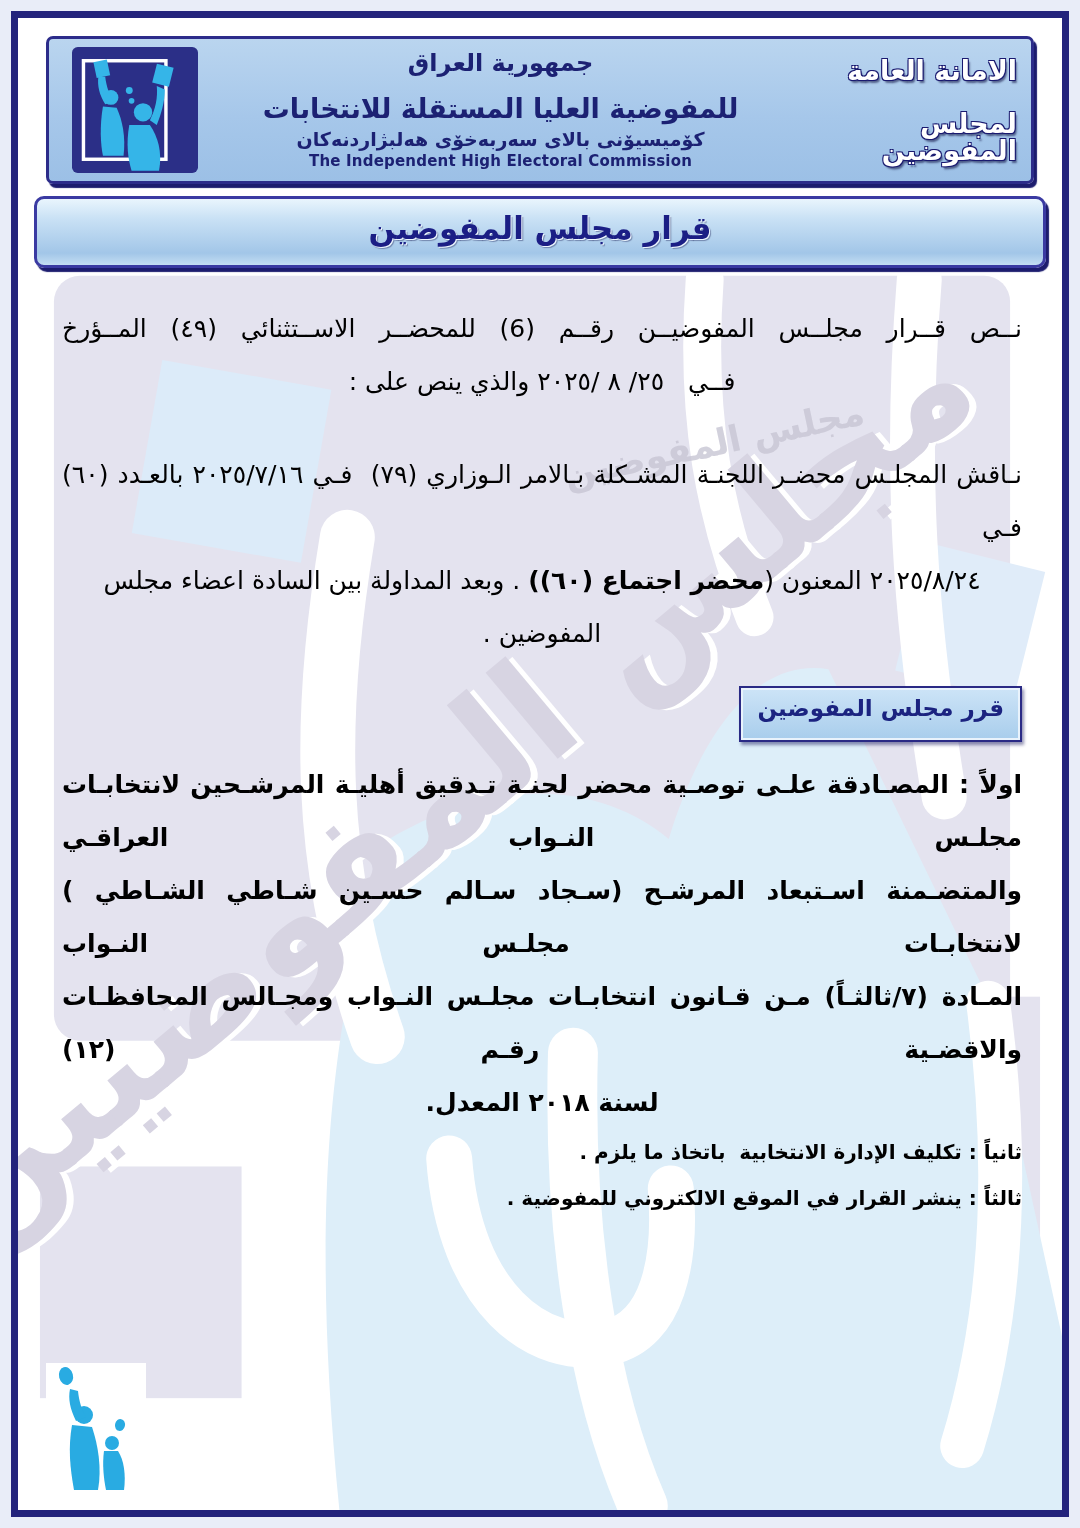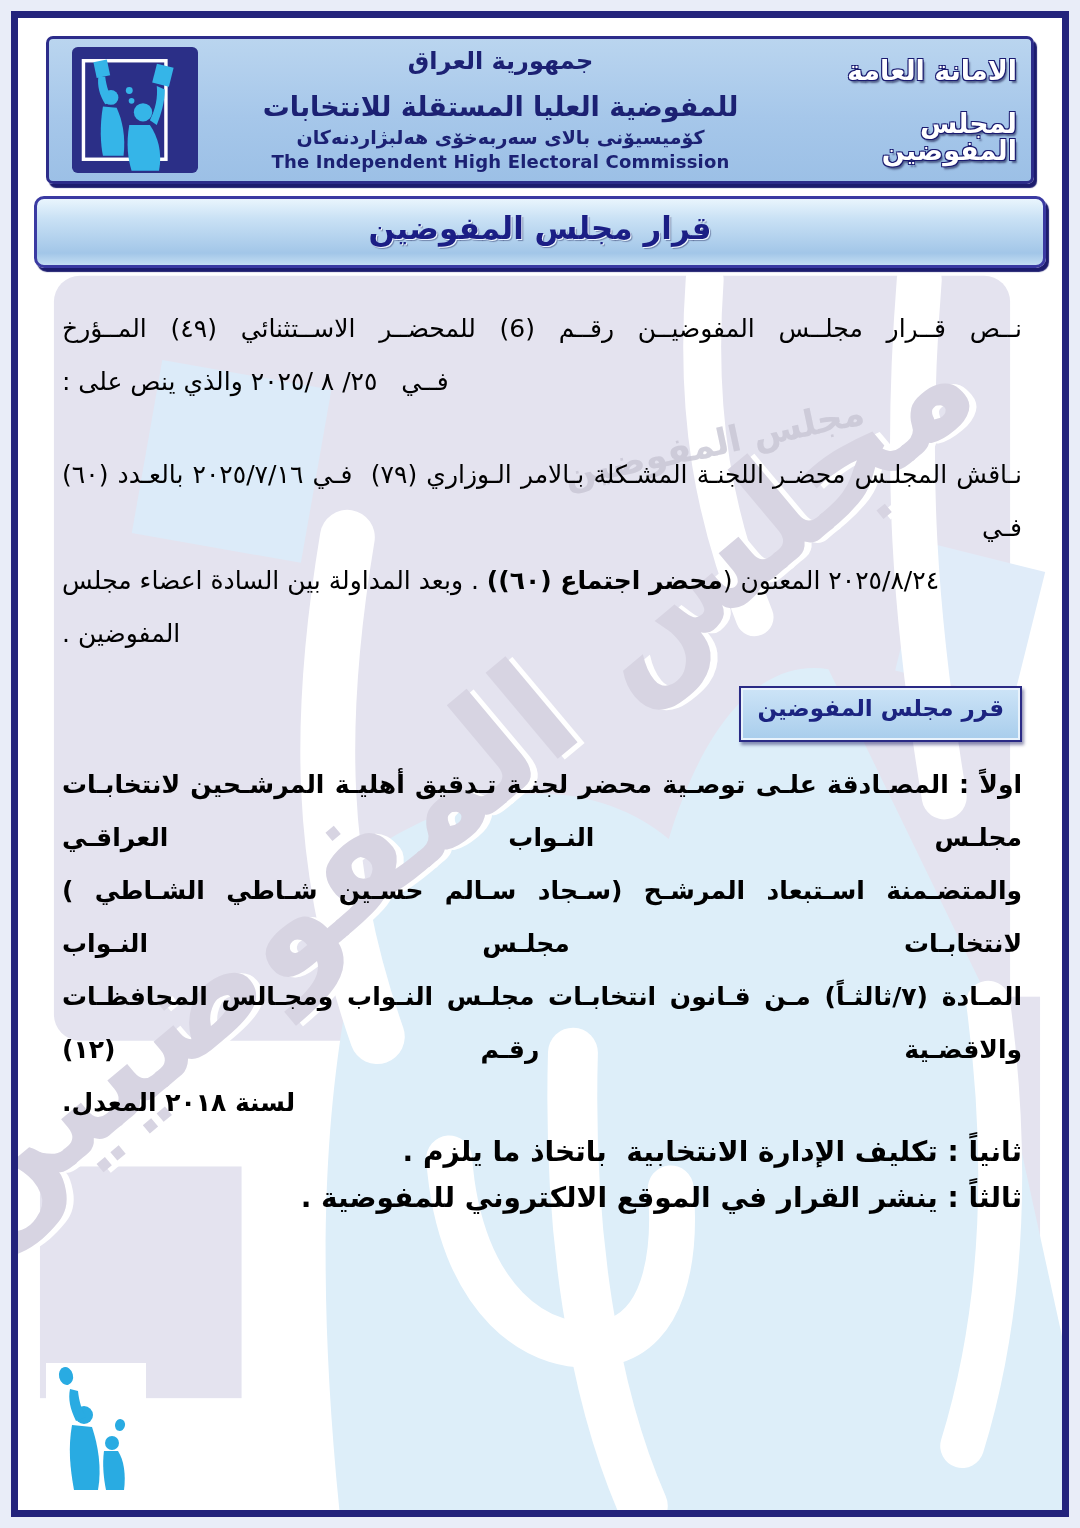--- a/index.html
+++ b/index.html
@@ -21,54 +21,54 @@
     border:3px solid #2c2c8a;border-radius:7px;
     background:linear-gradient(180deg,#bad5ef 0%,#a6c7ea 55%,#9cc0e6 100%);
     box-shadow:3px 4px 1px #1c1c6e;
     display:flex;flex-direction:row;align-items:center;padding:0 14px;
   }
   .logo-box{width:128px;height:126px;flex:0 0 auto;margin-left:8px;}
   .hdr-center{flex:1 1 auto;text-align:center;color:#1c2173;line-height:1.12;}
   .hdr-c1{font-size:24px;font-weight:700;}
   .hdr-c2{font-size:27px;font-weight:700;margin-top:17px;}
   .hdr-c3{font-size:19px;font-weight:700;margin-top:5px;}
-  .hdr-c4{font-size:18px;font-weight:700;margin-top:3px;letter-spacing:.2px;}
+  .hdr-c4{font-size:15px;font-weight:700;margin-top:3px;letter-spacing:.2px;}
   .hdr-right{flex:0 0 215px;text-align:right;color:#ffffff;font-weight:700;font-size:27px;line-height:1;}
   .hdr-right div{
     text-shadow:1px 1px 0 #1a1a70,-1px -1px 0 #1a1a70,1px -1px 0 #1a1a70,
                 -1px 1px 0 #1a1a70,2px 3px 2px rgba(10,10,60,.55);
   }
   .hdr-r2{margin-top:26px;}
   
   .title-bar{
     position:absolute;left:16px;right:16px;top:178px;height:72px;z-index:2;
     border:3px solid #3a3aa2;border-radius:10px;
     background:linear-gradient(180deg,#e9f5fd 0%,#c9e1f5 30%,#a2c6e8 82%,#c4def3 100%);
     box-shadow:3px 4px 1px #1c1c6e;
     text-align:center;
   }
   .title-bar .t{
     font-size:31px;font-weight:700;color:#1b1e85;line-height:58px;
     text-shadow:1px 1px 0 #eef7ff,2px 2px 1px rgba(0,0,60,.35);
   }
   
   .doc-body{position:absolute;left:44px;right:40px;top:244px;z-index:1;direction:rtl;color:#000;}
-  .line{font-size:25px;line-height:53px;white-space:pre-wrap;text-align:left;}
+  .line{font-size:25px;line-height:53px;white-space:pre-wrap;text-align:center;}
   .just{text-align:justify;text-align-last:justify;text-justify:inter-word;}
   .reg{font-weight:400;}
   .b{font-weight:700;}
   .mt40{margin-top:40px;}
   .badge-row{margin:26px 0 16px;text-align:right;}
   .badge{
     display:inline-block;font-size:23px;font-weight:700;color:#1b2380;
     padding:7px 16px 19px;border:2px solid #2a2a85;
     background:linear-gradient(180deg,#cde4f7,#a8cdec);
     box-shadow:inset 0 0 0 2px #e9f3fc,2px 3px 3px rgba(20,20,90,.45);
   }
-  .tline{font-size:28px;line-height:46px;font-weight:700;white-space:pre-wrap;text-align:right;}
+  .tline{font-size:20px;line-height:46px;font-weight:700;white-space:pre-wrap;text-align:right;}
   
   .corner-logo{position:absolute;left:28px;bottom:12px;z-index:1;}
 </style>
 </head>
 <body>
 
 <div class="page">
   <div class="sheet">
 
     <svg class="wm" viewBox="0 0 1046 1494" preserveAspectRatio="none" aria-hidden="true">

